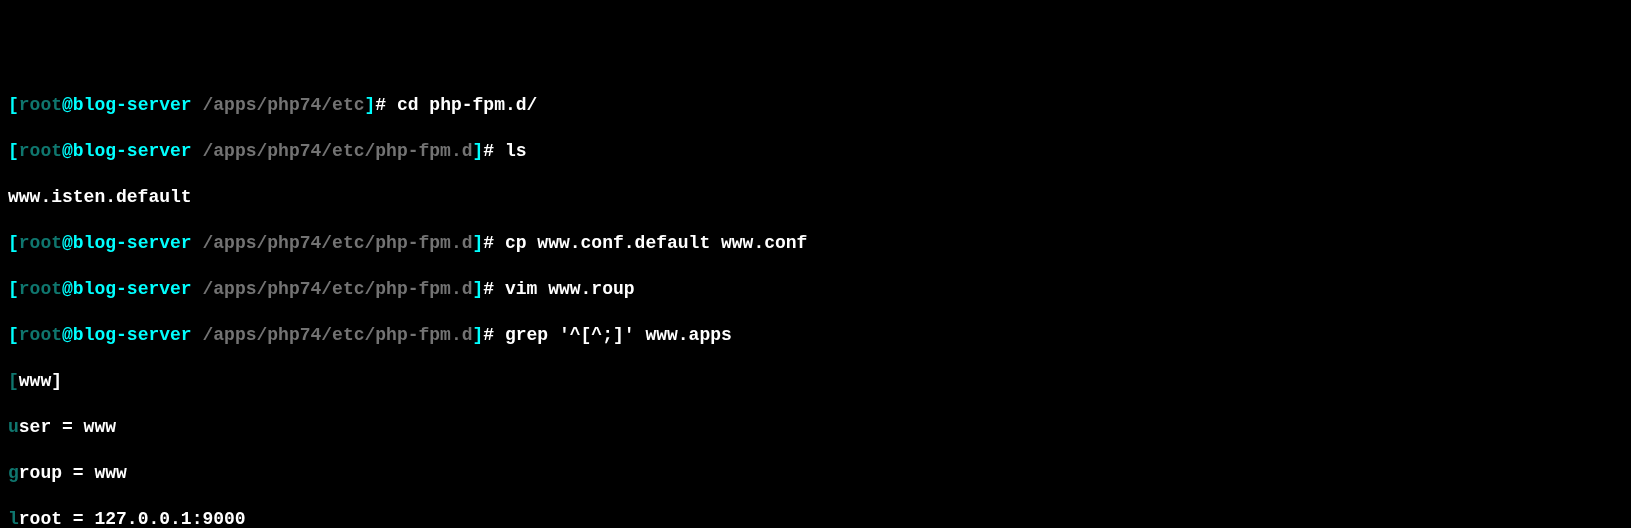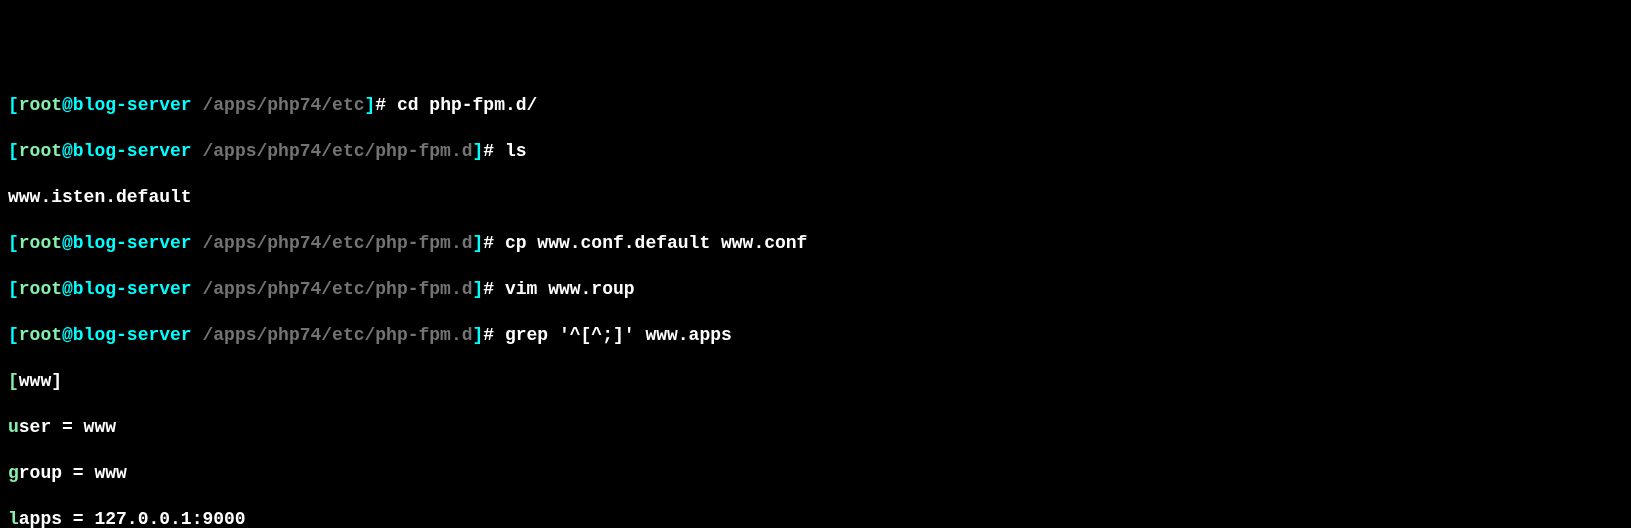--- a/index.html
+++ b/index.html
@@ -7,40 +7,40 @@
       padding: 2px 8px;
       background: #000;
       color: #fff;
       font-family: "Courier New", monospace;
       font-size: 18px;
       line-height: 23px;
       font-weight: bold;
       white-space: pre;
     }
     .line { display: block; }
-    .red { color: #86efac; }
+    .red { color: #0f766e; }
     .cyan { color: #00ffff; }
     .yellow { color: #737373; }
     .white { color: #ffffff; }
   </style>
 </head>
 <body>
 
 
 
 <span class="line"><span class="cyan">[</span><span class="red">root</span><span class="cyan">@</span><span class="cyan">blog-server</span><span class="yellow"> /apps/php74/etc</span><span class="cyan">]</span><span class="white"># </span><span class="white">cd php-fpm.d/</span></span>
 <span class="line"><span class="cyan">[</span><span class="red">root</span><span class="cyan">@</span><span class="cyan">blog-server</span><span class="yellow"> /apps/php74/etc/php-fpm.d</span><span class="cyan">]</span><span class="white"># </span><span class="white">ls</span></span>
 <span class="line">www.isten.default</span>
 <span class="line"><span class="cyan">[</span><span class="red">root</span><span class="cyan">@</span><span class="cyan">blog-server</span><span class="yellow"> /apps/php74/etc/php-fpm.d</span><span class="cyan">]</span><span class="white"># </span><span class="white">cp www.conf.default www.conf</span></span>
 <span class="line"><span class="cyan">[</span><span class="red">root</span><span class="cyan">@</span><span class="cyan">blog-server</span><span class="yellow"> /apps/php74/etc/php-fpm.d</span><span class="cyan">]</span><span class="white"># </span><span class="white">vim www.roup</span></span>
 <span class="line"><span class="cyan">[</span><span class="red">root</span><span class="cyan">@</span><span class="cyan">blog-server</span><span class="yellow"> /apps/php74/etc/php-fpm.d</span><span class="cyan">]</span><span class="white"># </span><span class="white">grep '^[^;]' www.apps</span></span>
 <span class="line"><span class="red">[</span><span>www]</span></span>
 <span class="line"><span class="red">u</span><span>ser = www</span></span>
 <span class="line"><span class="red">g</span><span>roup = www</span></span>
-<span class="line"><span class="red">l</span><span>apps = 127.0.0.1:9000</span></span>
+<span class="line"><span class="red">l</span><span>root = 127.0.0.1:9000</span></span>
 
 
 
 
 
 
 
 
 
 

